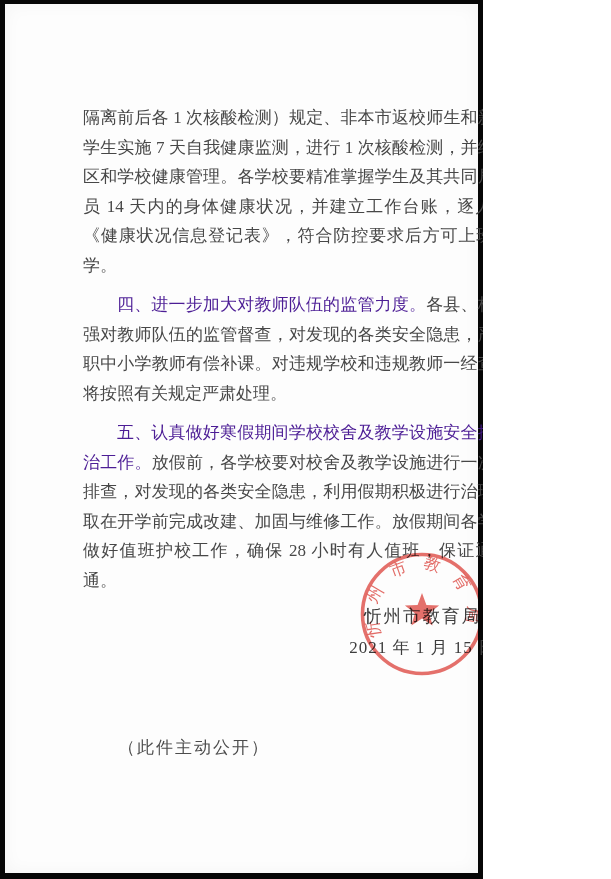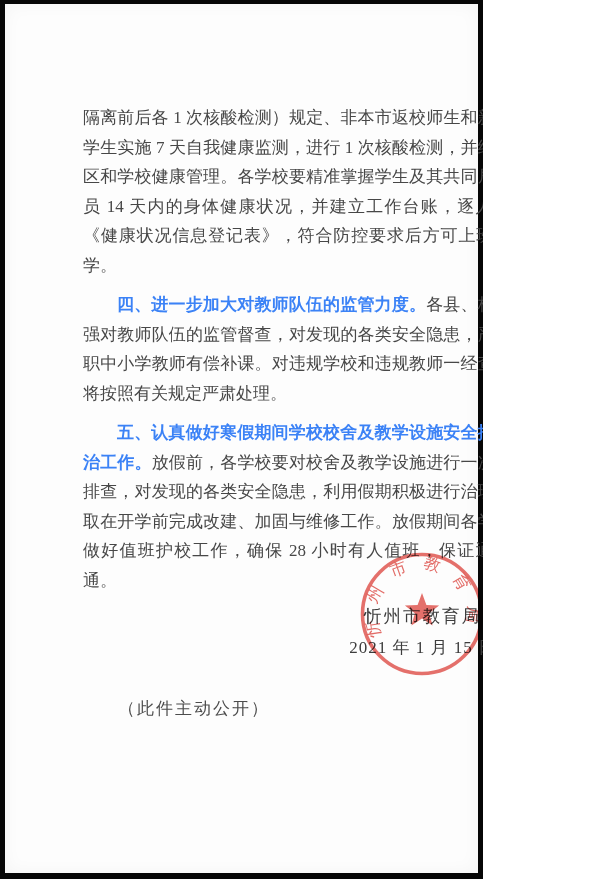--- a/index.html
+++ b/index.html
@@ -28,22 +28,22 @@
     font-size: 17px;
     line-height: 29.5px;
     color: #474747;
     text-align: justify;
     text-justify: inter-character;
   }
   .body-text p { margin: 0; }
   .body-text p.indented { text-indent: 34px; }
   .body-text p + p { margin-top: 10px; }
   .body-text .lead {
-    font-weight: 700;
-    color: #3b82f6;
+    font-weight: 400;
+    color: #4c1d95;
   }
 
   
   .signature {
     position: absolute;
     left: 315px; top: 598px; width: 205px;
     text-align: center;
     color: #3d3d3d;
     z-index: 1;
   }
@@ -75,21 +75,21 @@
     font-size: 16.5px;
     letter-spacing: 14.5px;
     font-family: "Liberation Serif", "DejaVu Serif", serif;
     opacity: 0.95;
   }
   .seal-star { opacity: 0.92; }
 
   
   .note {
     position: absolute;
-    left: 113px; top: 693px;
+    left: 113px; top: 732px;
     font-size: 17px;
     letter-spacing: 2px;
     color: #4c4c4c;
   }
 
   
   .pagenum {
     position: absolute;
     left: 496px; top: 799px;
     font-size: 13px;

